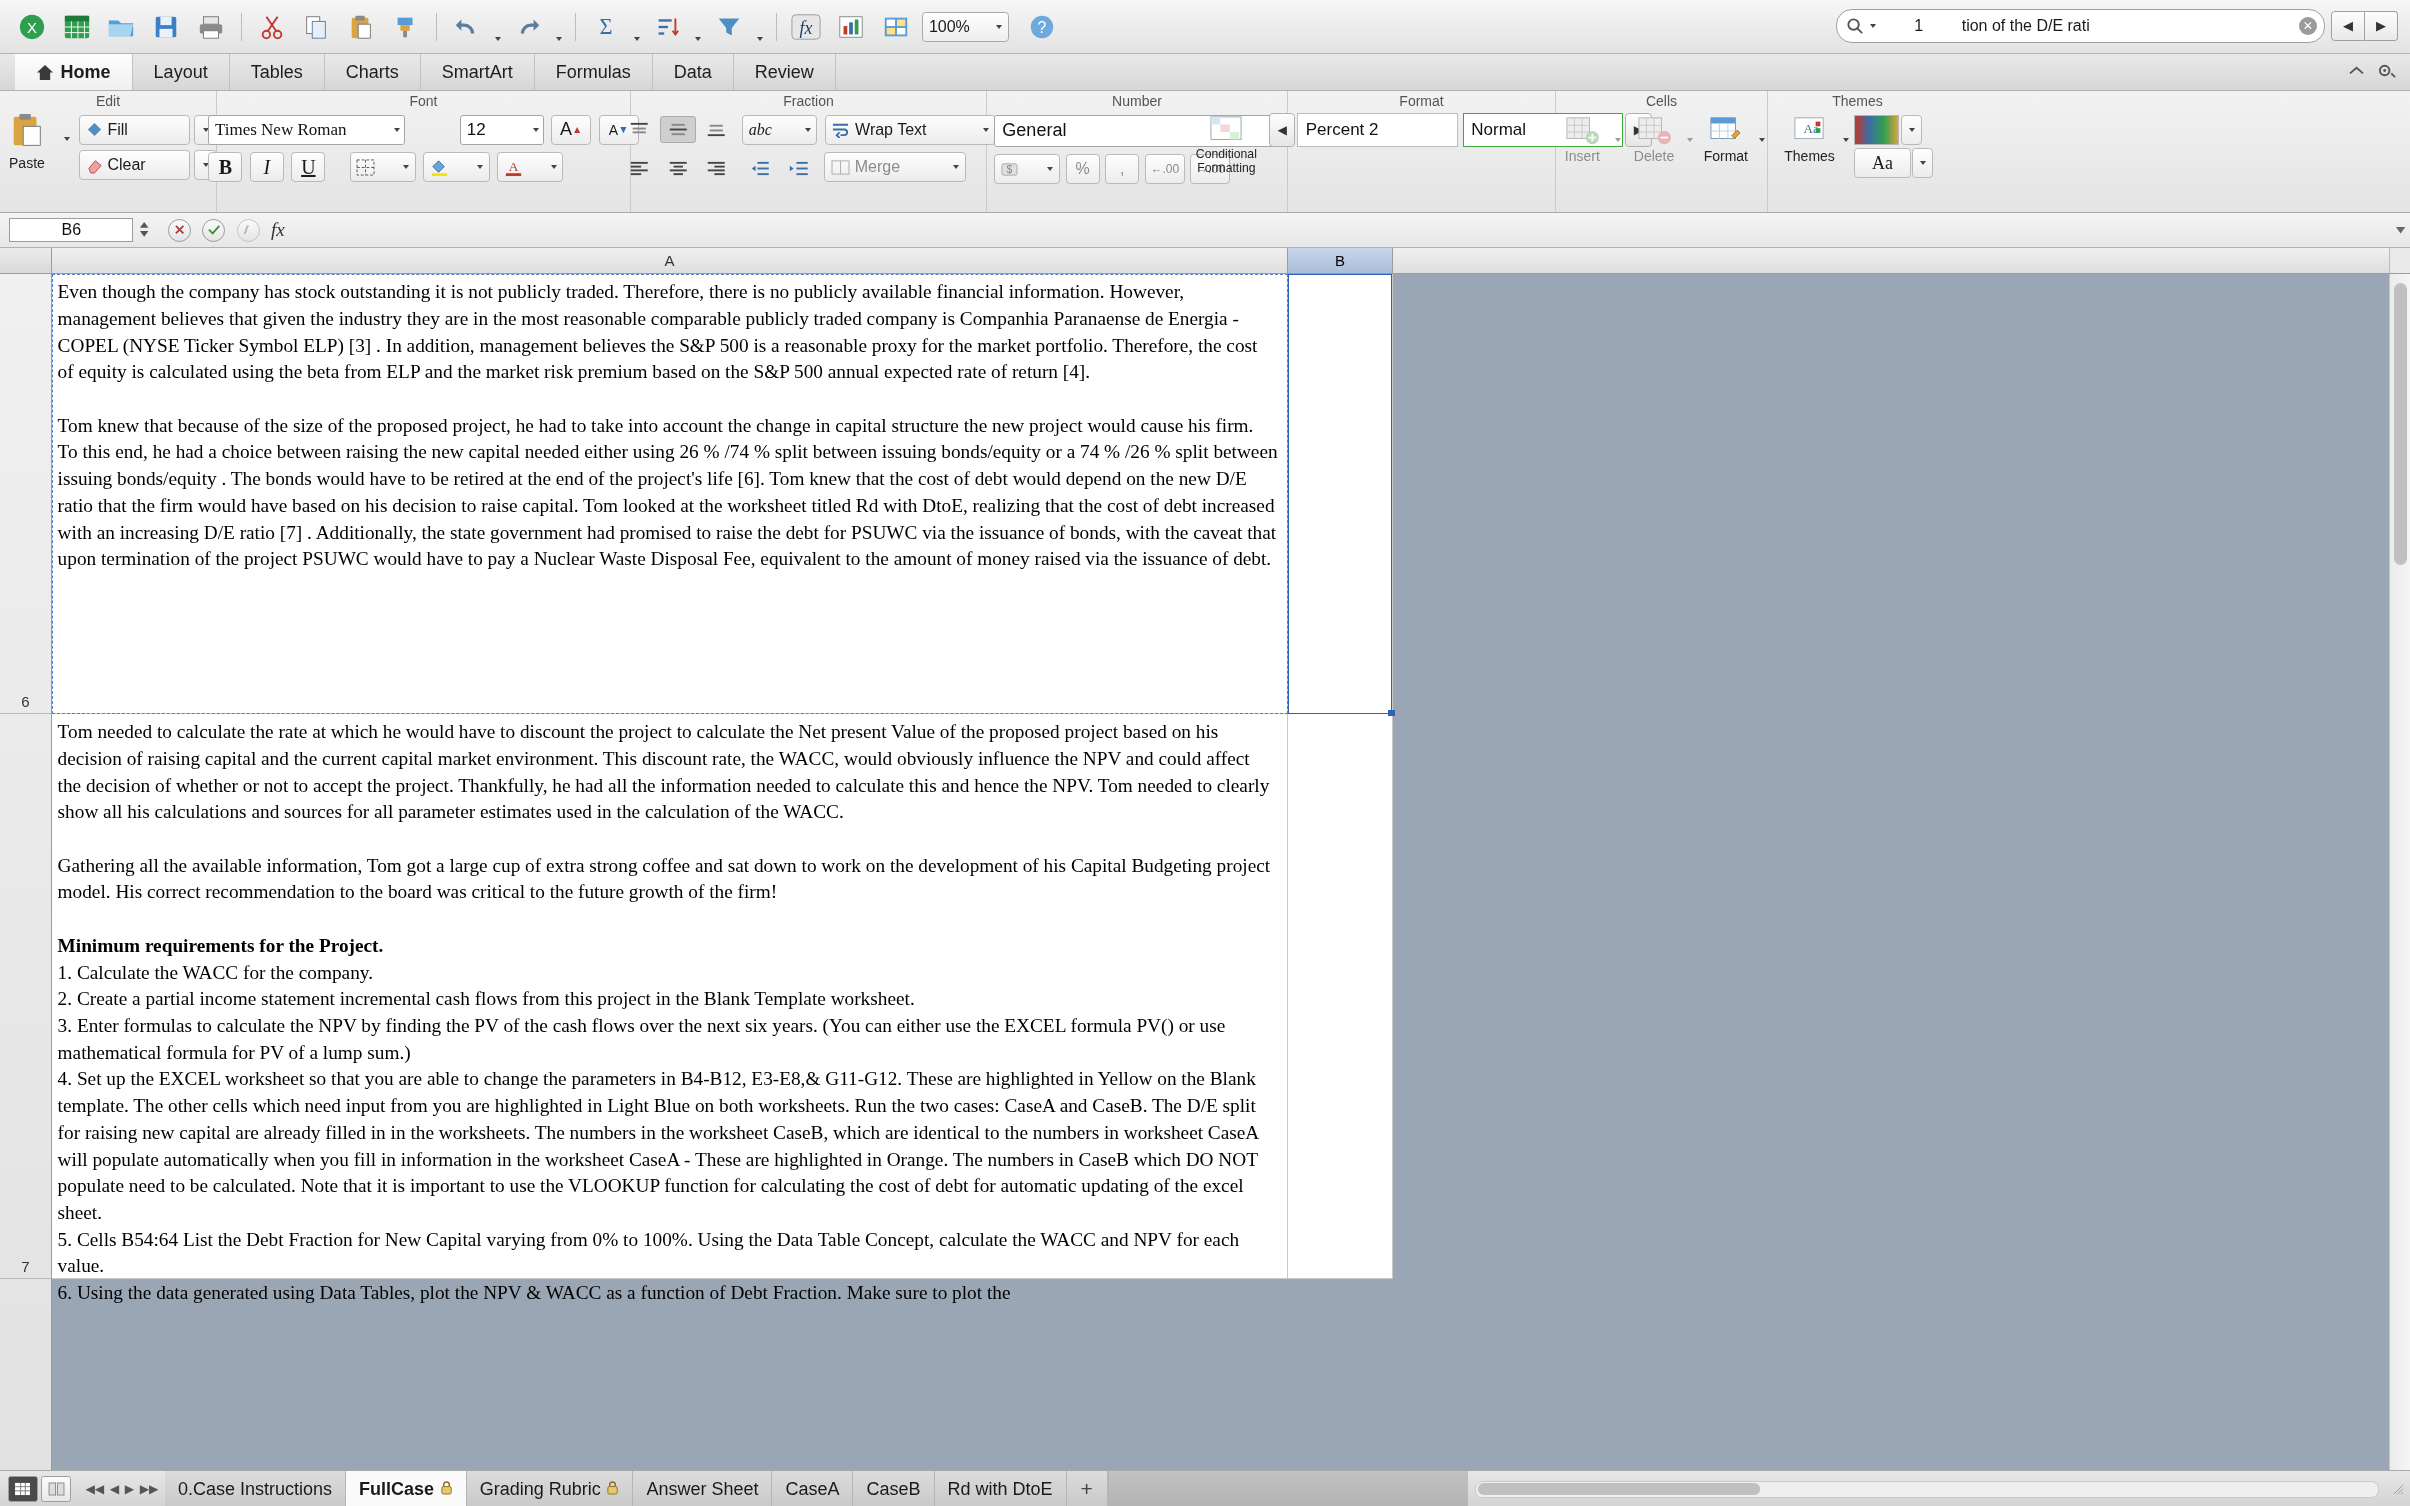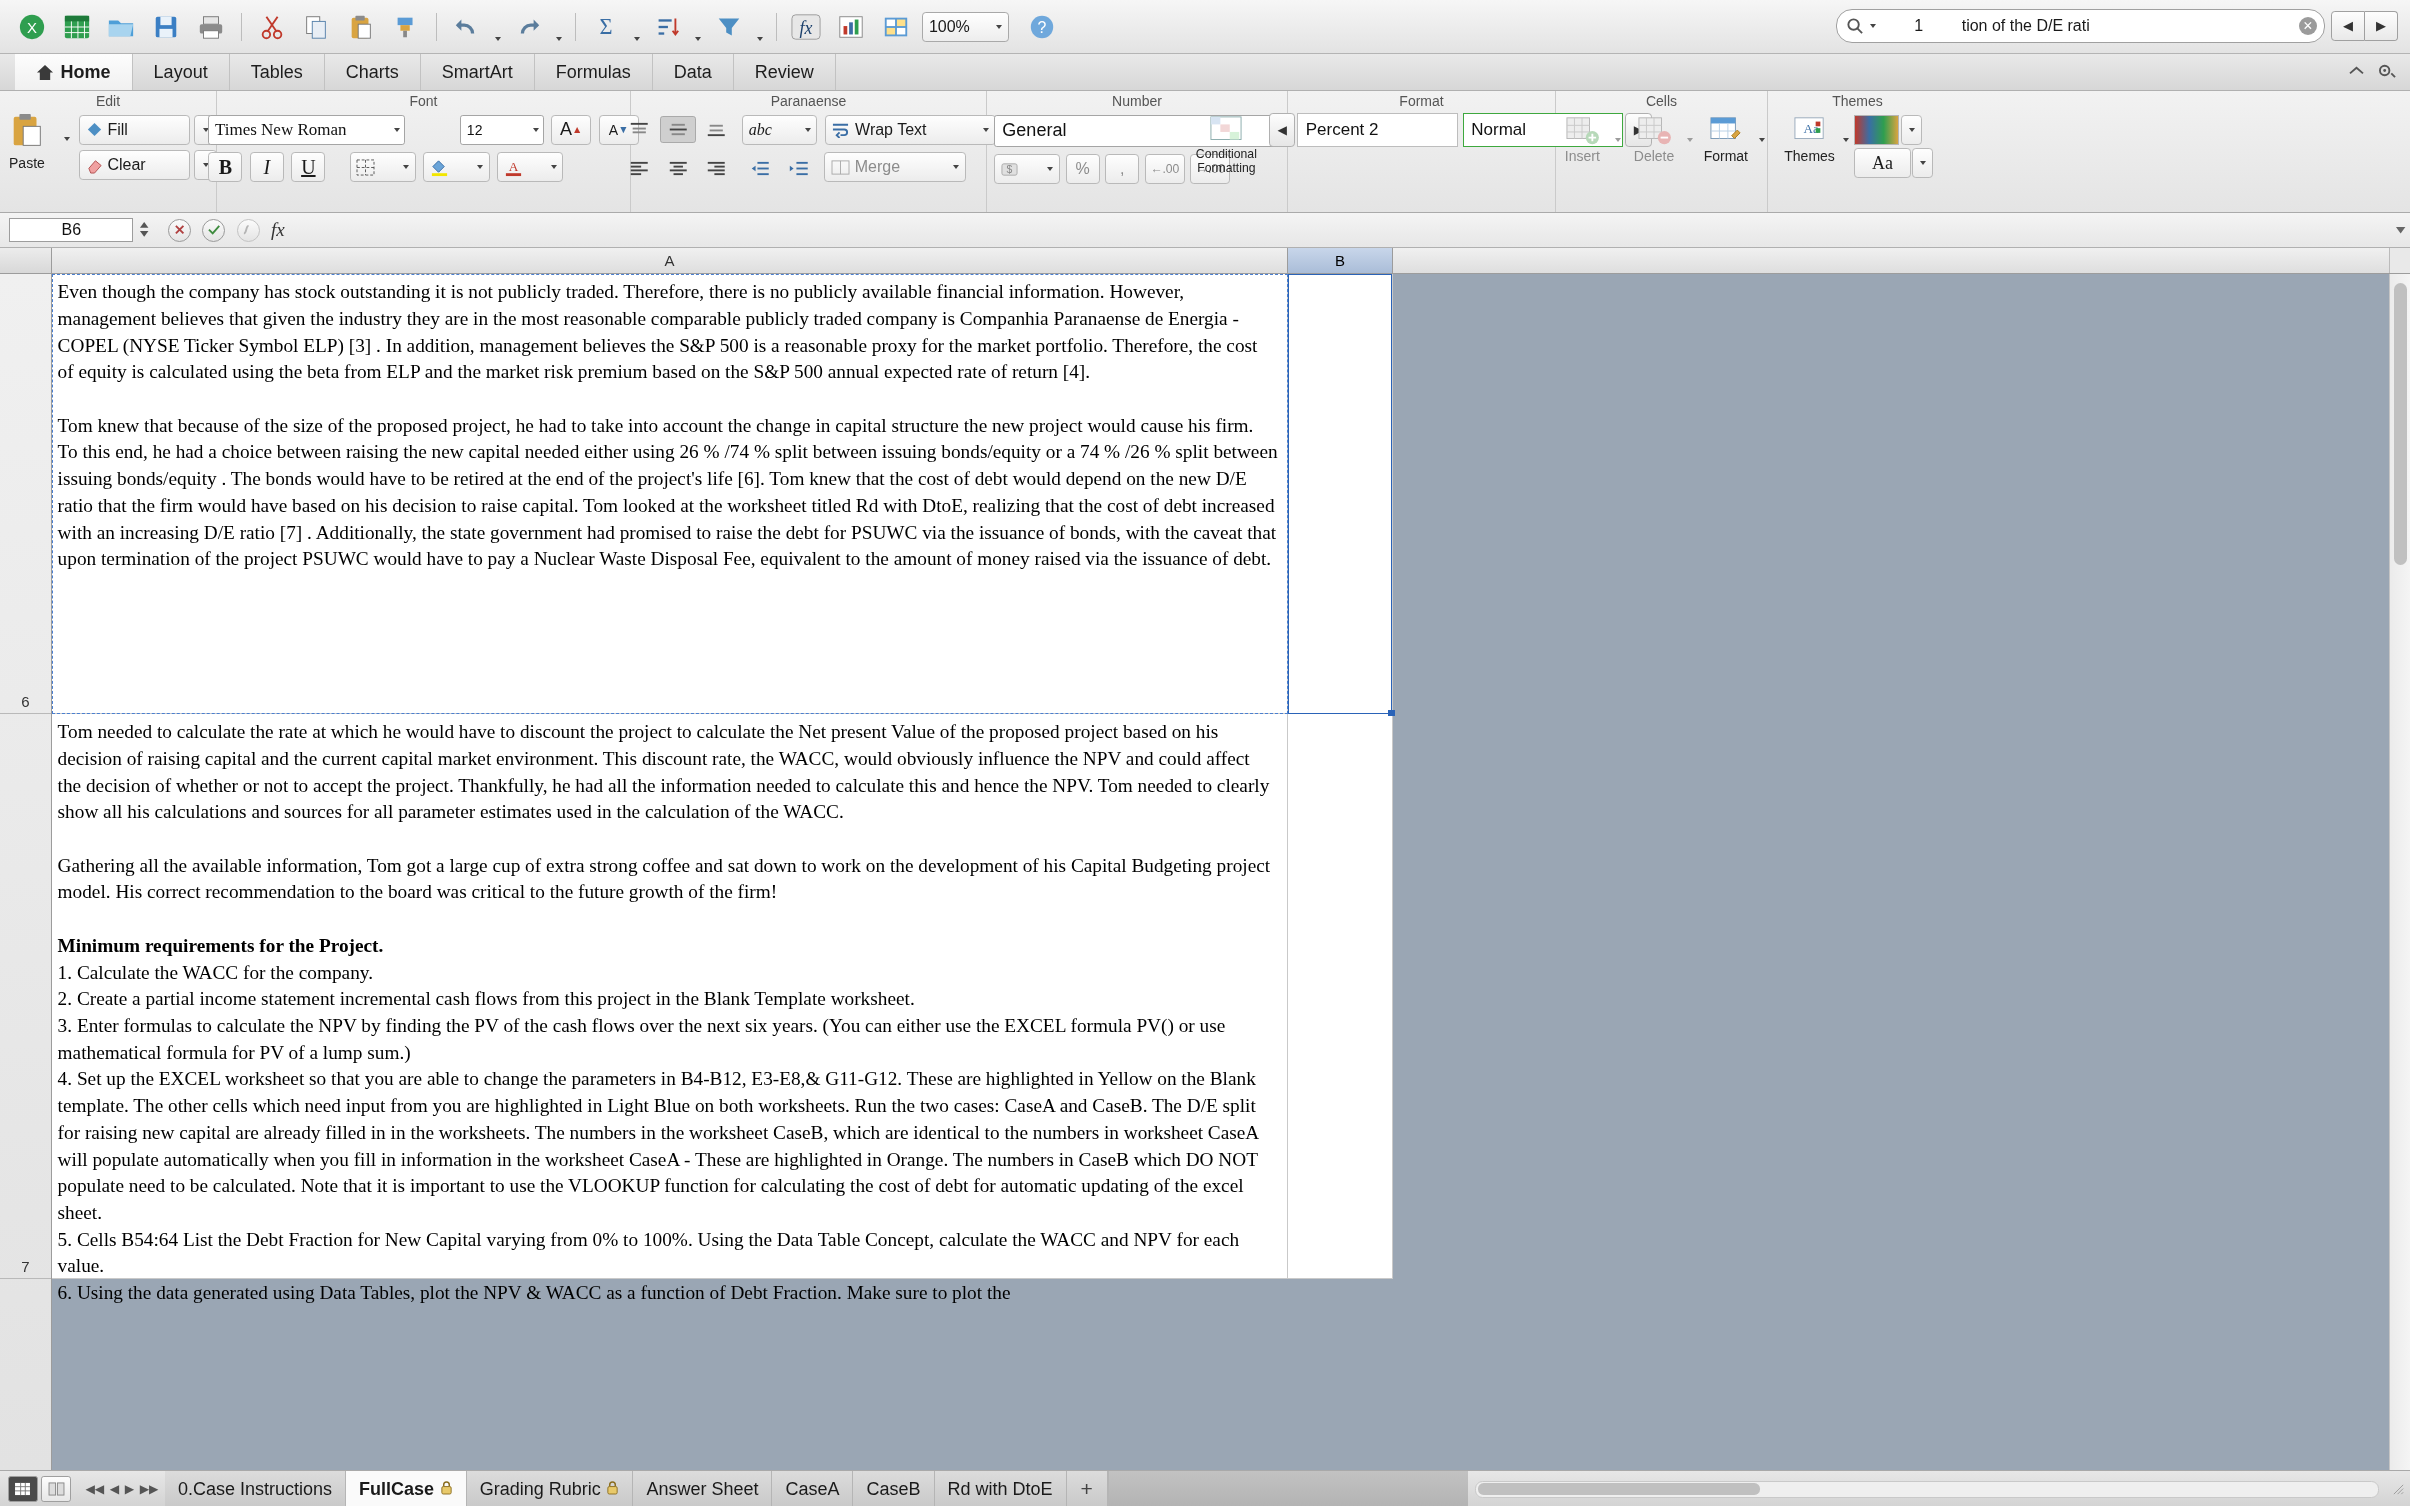--- a/index.html
+++ b/index.html
@@ -159,21 +159,21 @@
   }
   .fontname {
     width: 185px; height: 28px; border: 0.9px solid #a5a5a5; border-radius: 2.8px;
     background: #fff; display: flex; align-items: center; padding: 0 3.8px 0 5.6px;
     font-size: 17px; color: #111; font-family: "Liberation Serif", serif;
     justify-content: space-between;
   }
   .fontsize {
     width: 72px; height: 28px; border: 0.9px solid #a5a5a5; border-radius: 2.8px;
     background: #fff; display: flex; align-items: center; padding: 0 3.8px 0 5.6px;
-    font-size: 14px; color: #111;
+    font-size: 17px; color: #111;
     justify-content: space-between;
     margin-left: 48px;
   }
   .numfmt {
     width: 273px; height: 30px; border: 0.9px solid #a5a5a5; border-radius: 2.8px;
     background: #fff; display: flex; align-items: center; padding: 0 3.8px 0 7.5px;
     font-size: 18px; color: #111; justify-content: space-between;
   }
   .style-list {
     display: flex; align-items: center; gap: 1.9px;
@@ -646,21 +646,21 @@
                 <text x="10" y="14" font-size="14" text-anchor="middle" fill="#c0392b" font-family="Liberation Serif">A</text>
                 <rect x="2" y="16" width="16" height="3" fill="#c0392b"></rect>
               </svg>
             <span class="caret-down"></span>
           </div>
         </div>
       </div>
     </div>
 
     <div class="rgroup" style="width:356px">
-      <div class="rgroup-title">Paranaense</div>
+      <div class="rgroup-title">Fraction</div>
       <div class="rgroup-body" style="flex-direction:column;gap:7.5px;padding-top:3.8px">
         <div style="display:flex;align-items:center;gap:7.5px">
           <div class="align-row">
             <div class="align-btn">
               <svg width="24.5" height="19" viewBox="0 0 26 20">
                   <line x1="4" y1="4" x2="22" y2="4" stroke="#444" stroke-width="2"></line>
                   <line x1="6" y1="9" x2="20" y2="9" stroke="#888" stroke-width="2"></line>
                   <line x1="6" y1="13" x2="20" y2="13" stroke="#888" stroke-width="2"></line>
                 </svg>
             </div>

